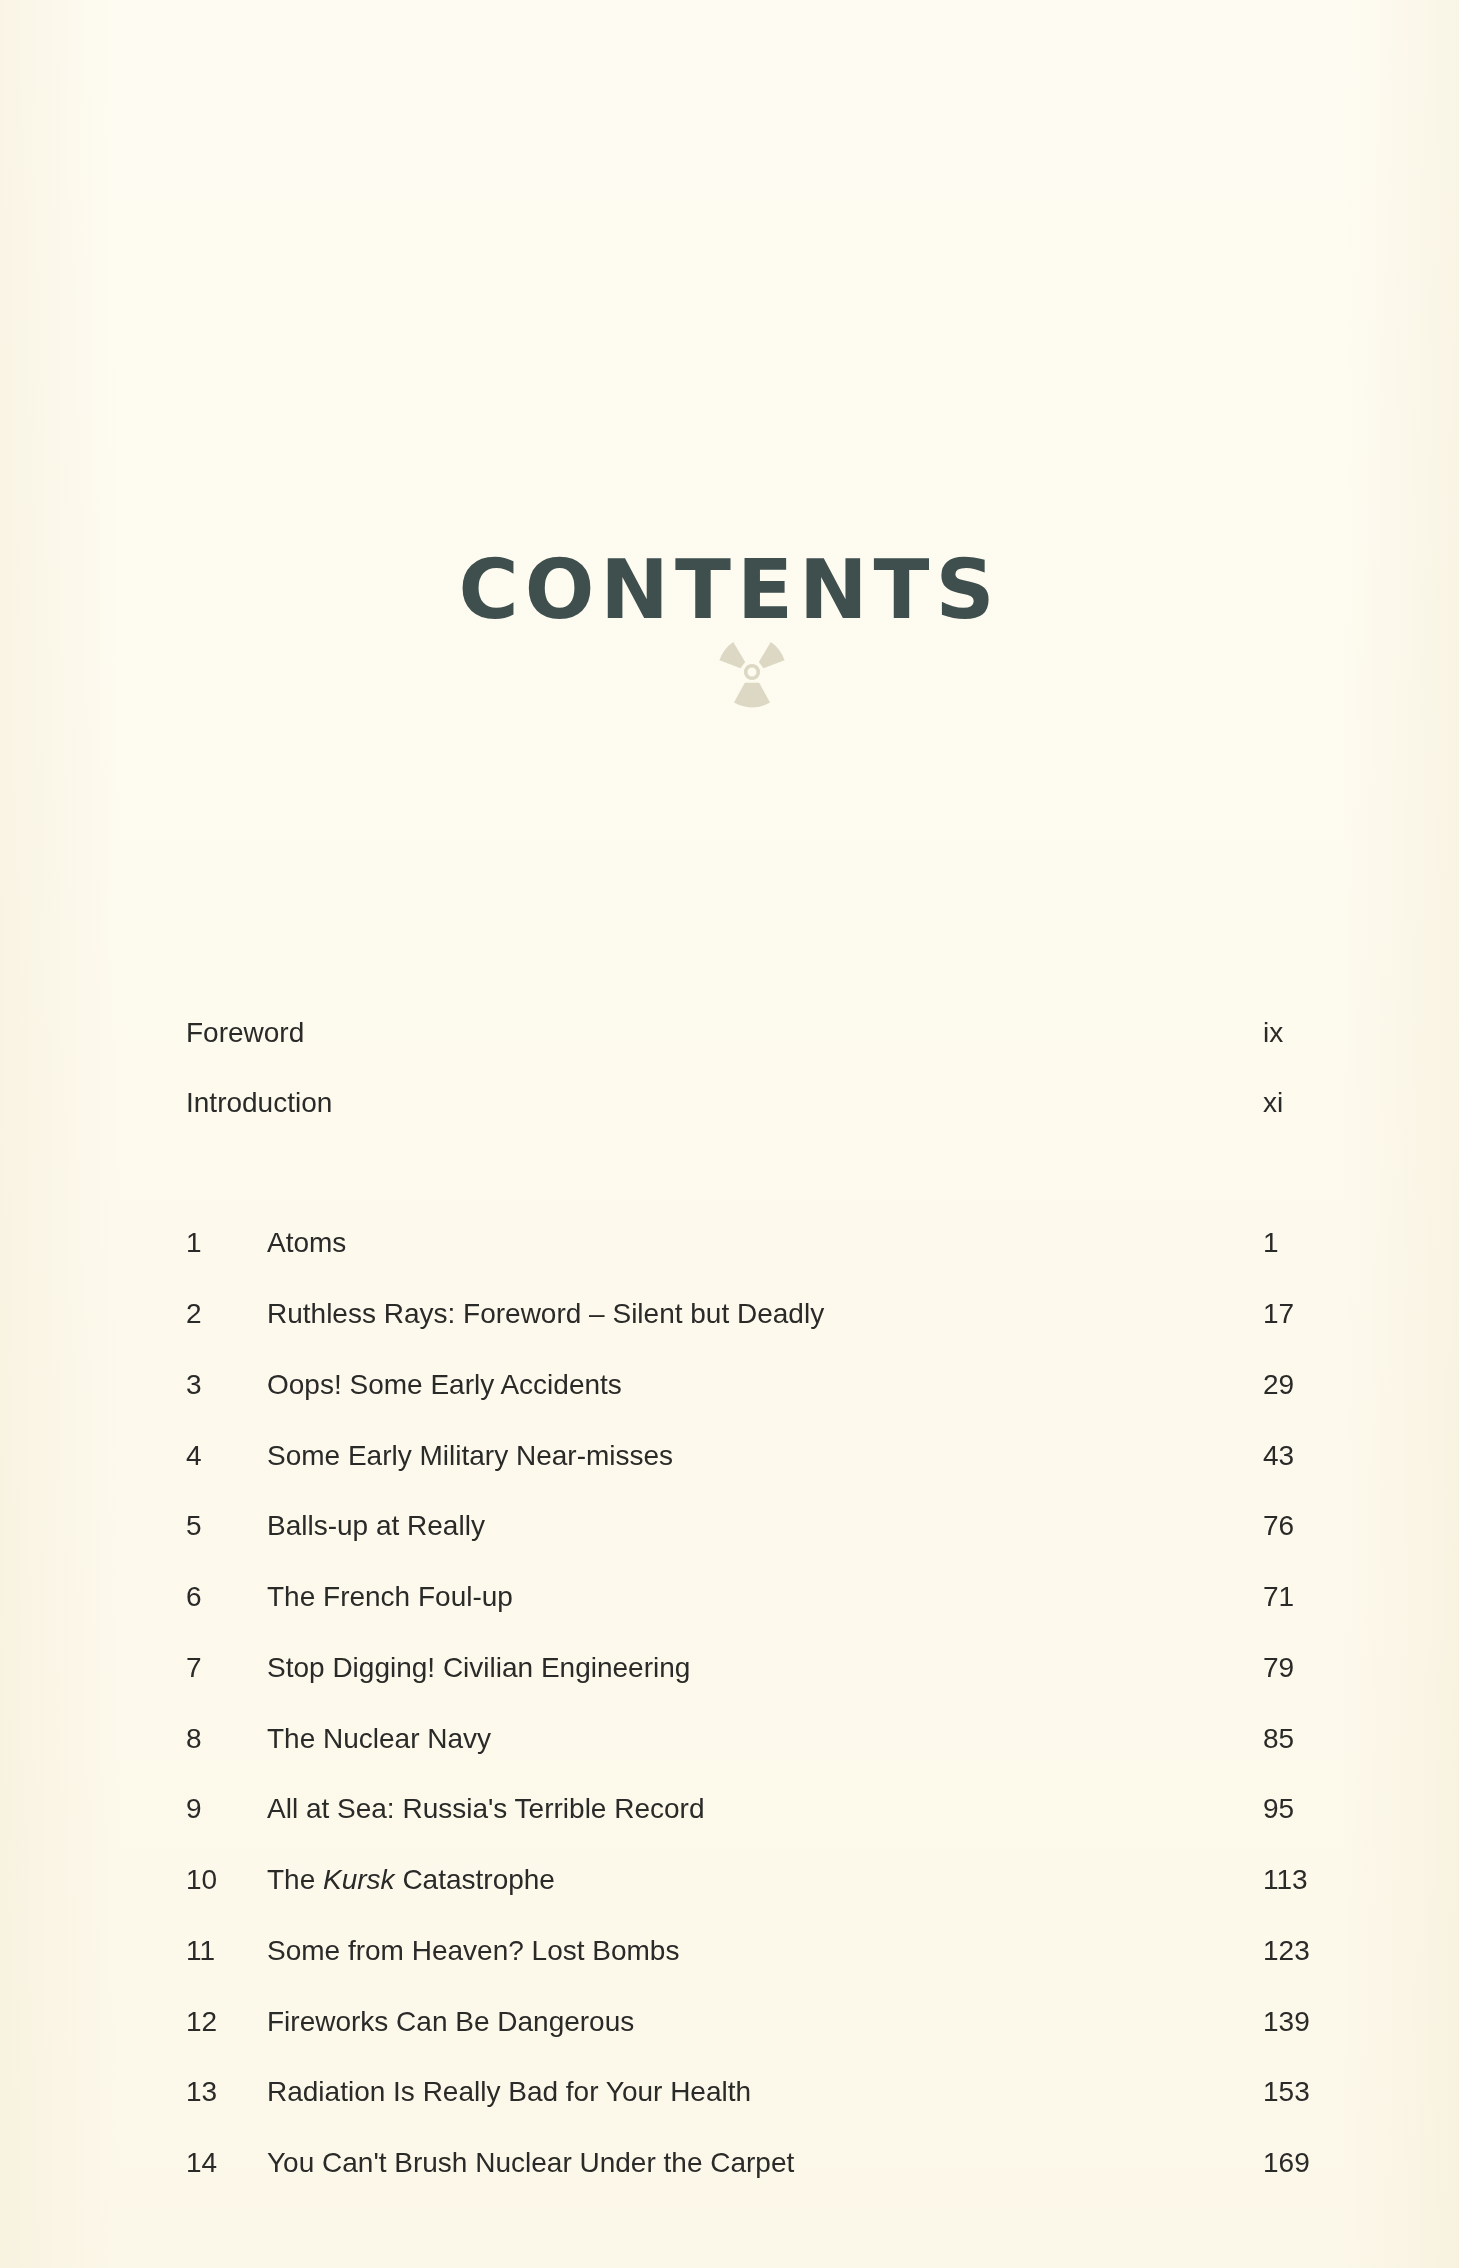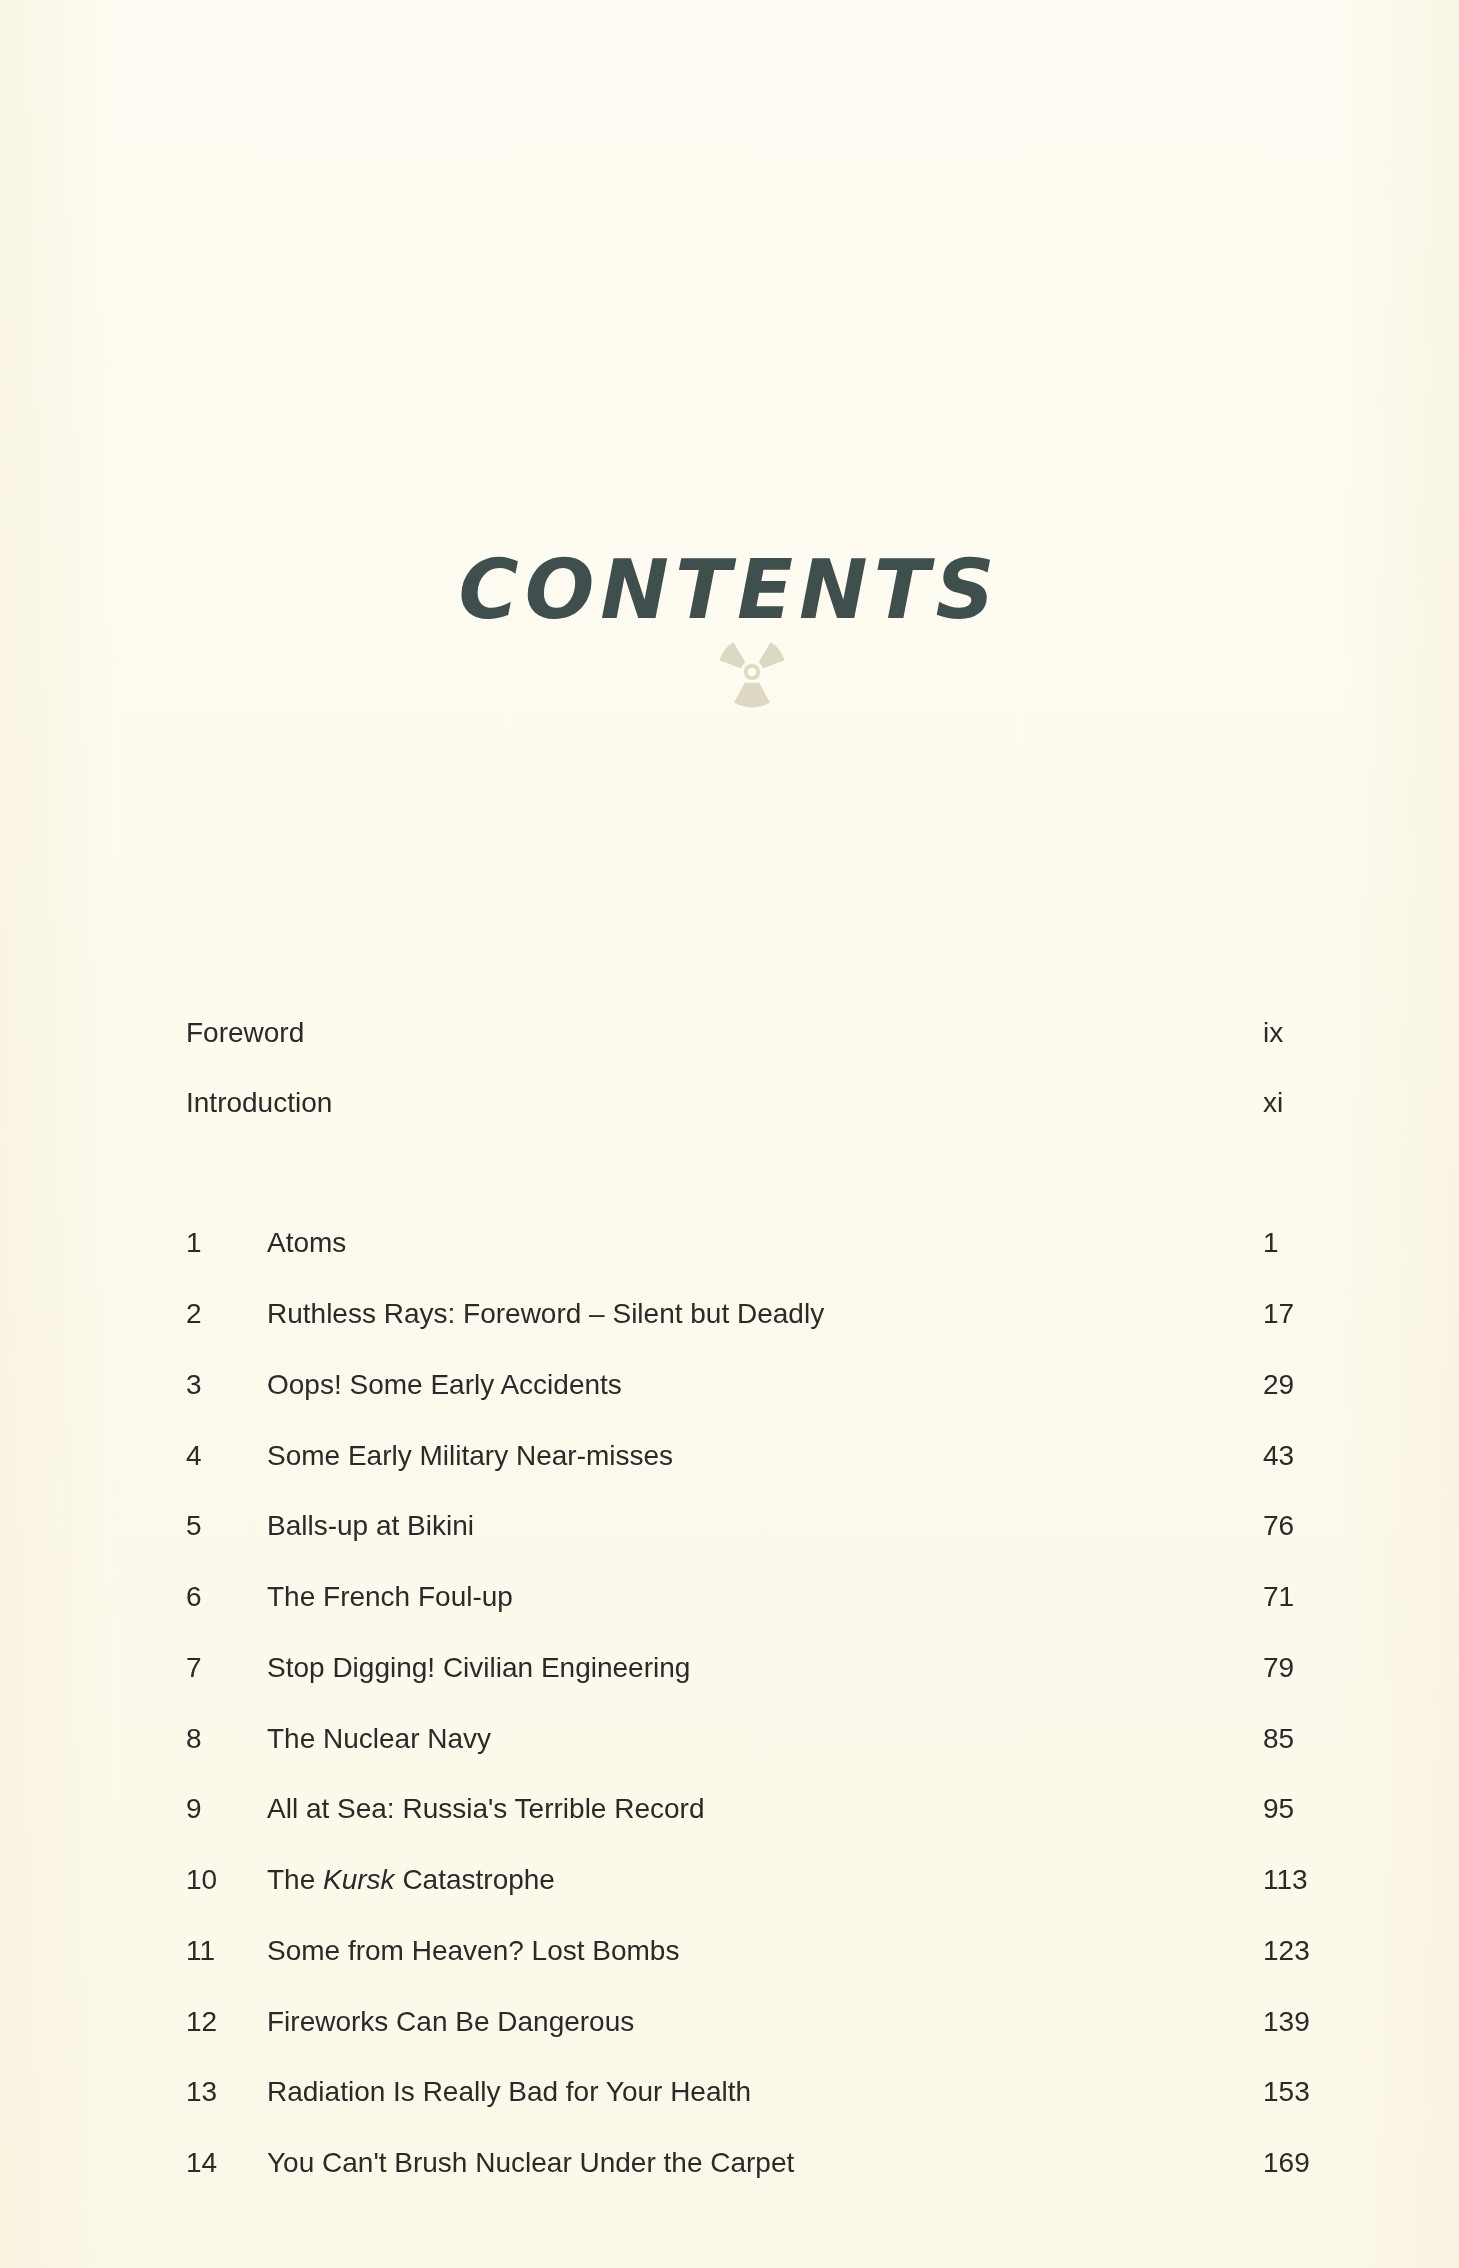--- a/index.html
+++ b/index.html
@@ -19,21 +19,20 @@
   }
   .title {
     position: absolute; left: 0; width: 1459px; top: 494px;
     text-align: center;
     font-family: "DejaVu Sans", sans-serif;
     font-weight: bold;
     font-size: 82px;
     letter-spacing: 6px;
     color: #3F4F4E;
     line-height: 1;
-    font-style: italic;
   }
   .symbol {
     position: absolute; left: 707px; top: 627px; width: 90px; height: 90px;
   }
   .toc { position: absolute; left: 0; top: 0; width: 1459px; }
   .row {
     position: absolute; left: 0; width: 1196px; height: 50px;
     font-size: 28px; line-height: 50px;
     white-space: nowrap;
   }
@@ -85,21 +84,21 @@
     <span class="label">Oops! Some Early Accidents</span>
     <span class="page">29</span>
   </div>
   <div class="row" style="top:1431px">
     <span class="num">4</span>
     <span class="label">Some Early Military Near-misses</span>
     <span class="page">43</span>
   </div>
   <div class="row" style="top:1501px">
     <span class="num">5</span>
-    <span class="label">Balls-up at Bikini</span>
+    <span class="label">Balls-up at Really</span>
     <span class="page">76</span>
   </div>
   <div class="row" style="top:1572px">
     <span class="num">6</span>
     <span class="label">The French Foul-up</span>
     <span class="page">71</span>
   </div>
   <div class="row" style="top:1643px">
     <span class="num">7</span>
     <span class="label">Stop Digging! Civilian Engineering</span>

